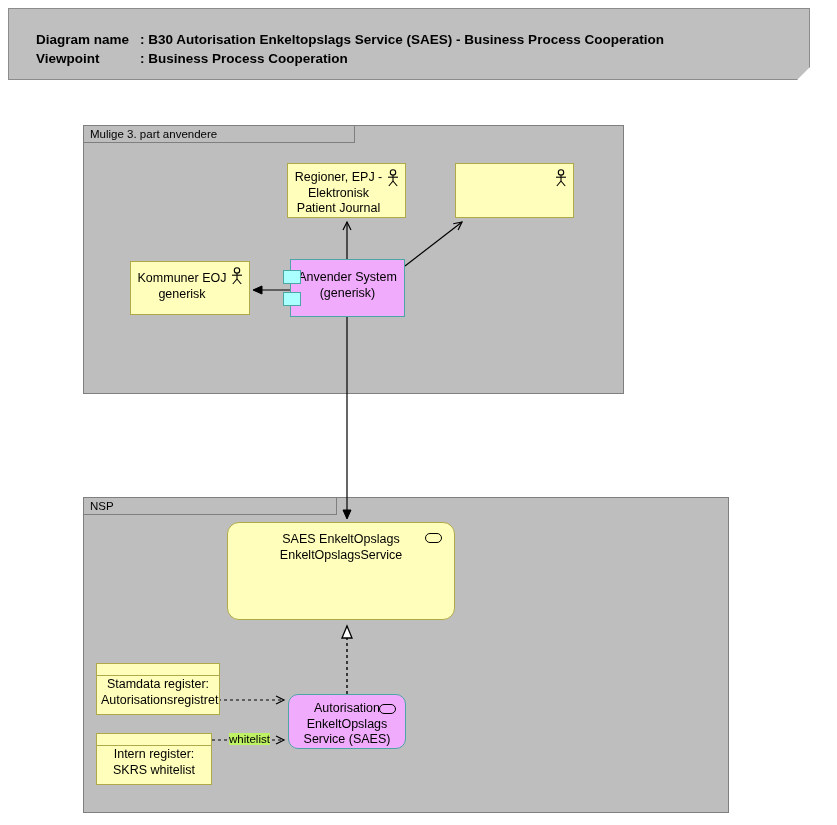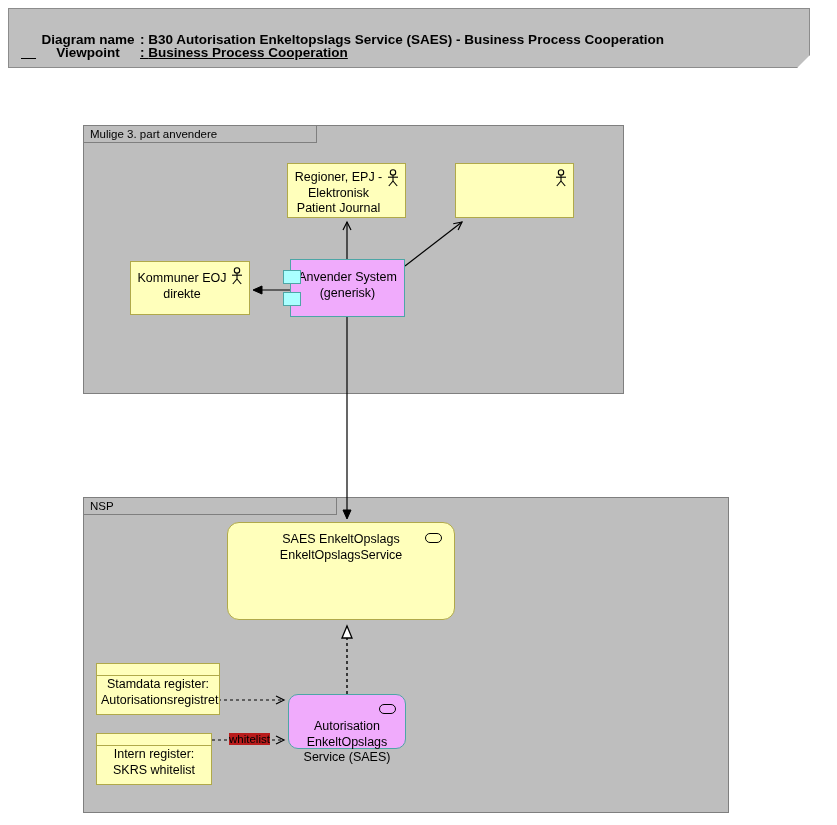--- a/index.html
+++ b/index.html
@@ -14,38 +14,37 @@
     font-family: "Liberation Sans", sans-serif;
     overflow: hidden;
   }
 
   
   #title-banner {
     position: absolute;
     left: 8px;
     top: 8px;
     width: 802px;
-    height: 60px;
+    height: 72px;
     background: #bfbfbf;
     border: 1px solid #8c8c8c;
     box-sizing: border-box;
     -webkit-clip-path: polygon(0 0, 100% 0, 100% calc(100% - 13px), calc(100% - 13px) 100%, 0 100%);
     clip-path: polygon(0 0, 100% 0, 100% calc(100% - 13px), calc(100% - 13px) 100%, 0 100%);
-    text-align: center;
   }
   .banner-row {
     position: absolute;
     left: 12px;
     font-size: 13.5px;
     font-weight: bold;
     color: #000000;
     white-space: pre;
   }
   #banner-row-1 { top: 8px; }
-  #banner-row-2 { top: 21px; text-decoration: underline; }
+  #banner-row-2 { top: 27px; }
   .banner-label {
     display: inline-block;
     width: 104px;
   }
 
   
   .group {
     position: absolute;
     background: #bebebe;
     border: 1px solid #7f7f7f;
@@ -64,21 +63,21 @@
     line-height: 17px;
     padding-left: 6px;
     white-space: nowrap;
   }
   #group-upper {
     left: 83px;
     top: 125px;
     width: 541px;
     height: 269px;
   }
-  #group-upper .group-tab { width: 234px; }
+  #group-upper .group-tab { width: 272px; }
   #group-lower {
     left: 83px;
     top: 497px;
     width: 646px;
     height: 316px;
   }
   #group-lower .group-tab { width: 254px; }
 
   
   .node {
@@ -188,21 +187,21 @@
   #node-saes-service .node-label { padding-top: 9px; }
   #node-saes-service .service-icon { right: 12px; top: 10px; }
 
   #node-autorisation {
     left: 288px;
     top: 694px;
     width: 118px;
     height: 55px;
     border-radius: 10px;
   }
-  #node-autorisation .node-label { padding-top: 24px; }
+  #node-autorisation .node-label { padding-top: 6px; }
   #node-autorisation .service-icon { right: 9px; top: 9px; }
 
   
   .register-box {
     position: absolute;
     background: #ffffbb;
     border: 1px solid #b0a94a;
     box-sizing: border-box;
     font-size: 12.5px;
     line-height: 15.5px;
@@ -231,21 +230,21 @@
   #node-skrs {
     left: 96px;
     top: 733px;
     width: 116px;
     height: 52px;
   }
   .conn-label {
     position: absolute;
     font-size: 11.5px;
     color: #000000;
-    background: #b91c1c;
+    background: #bef264;
     white-space: nowrap;
   }
   svg.overlay {
     position: absolute;
     left: 0;
     top: 0;
     width: 837px;
     height: 825px;
     pointer-events: none;
   }
@@ -322,21 +321,21 @@
   <svg class="actor-icon" viewBox="0 0 14 18">
     <circle cx="7" cy="3.4" r="2.7" fill="none" stroke="#000" stroke-width="1.1"></circle>
     <line x1="7" y1="6.2" x2="7" y2="12" stroke="#000" stroke-width="1.1"></line>
     <line x1="2" y1="8.2" x2="12" y2="8.2" stroke="#000" stroke-width="1.1"></line>
     <line x1="7" y1="12" x2="2.8" y2="17" stroke="#000" stroke-width="1.1"></line>
     <line x1="7" y1="12" x2="11.2" y2="17" stroke="#000" stroke-width="1.1"></line>
   </svg>
 </div>
 
 <div class="node node-yellow actor-box" id="node-kommuner">
-  <span class="node-label">Kommuner EOJ direkte</span>
+  <span class="node-label">Kommuner EOJ generisk</span>
   <svg class="actor-icon" viewBox="0 0 14 18">
     <circle cx="7" cy="3.4" r="2.7" fill="none" stroke="#000" stroke-width="1.1"></circle>
     <line x1="7" y1="6.2" x2="7" y2="12" stroke="#000" stroke-width="1.1"></line>
     <line x1="2" y1="8.2" x2="12" y2="8.2" stroke="#000" stroke-width="1.1"></line>
     <line x1="7" y1="12" x2="2.8" y2="17" stroke="#000" stroke-width="1.1"></line>
     <line x1="7" y1="12" x2="11.2" y2="17" stroke="#000" stroke-width="1.1"></line>
   </svg>
 </div>
 
 <div class="node node-cyan" id="node-anvender">

